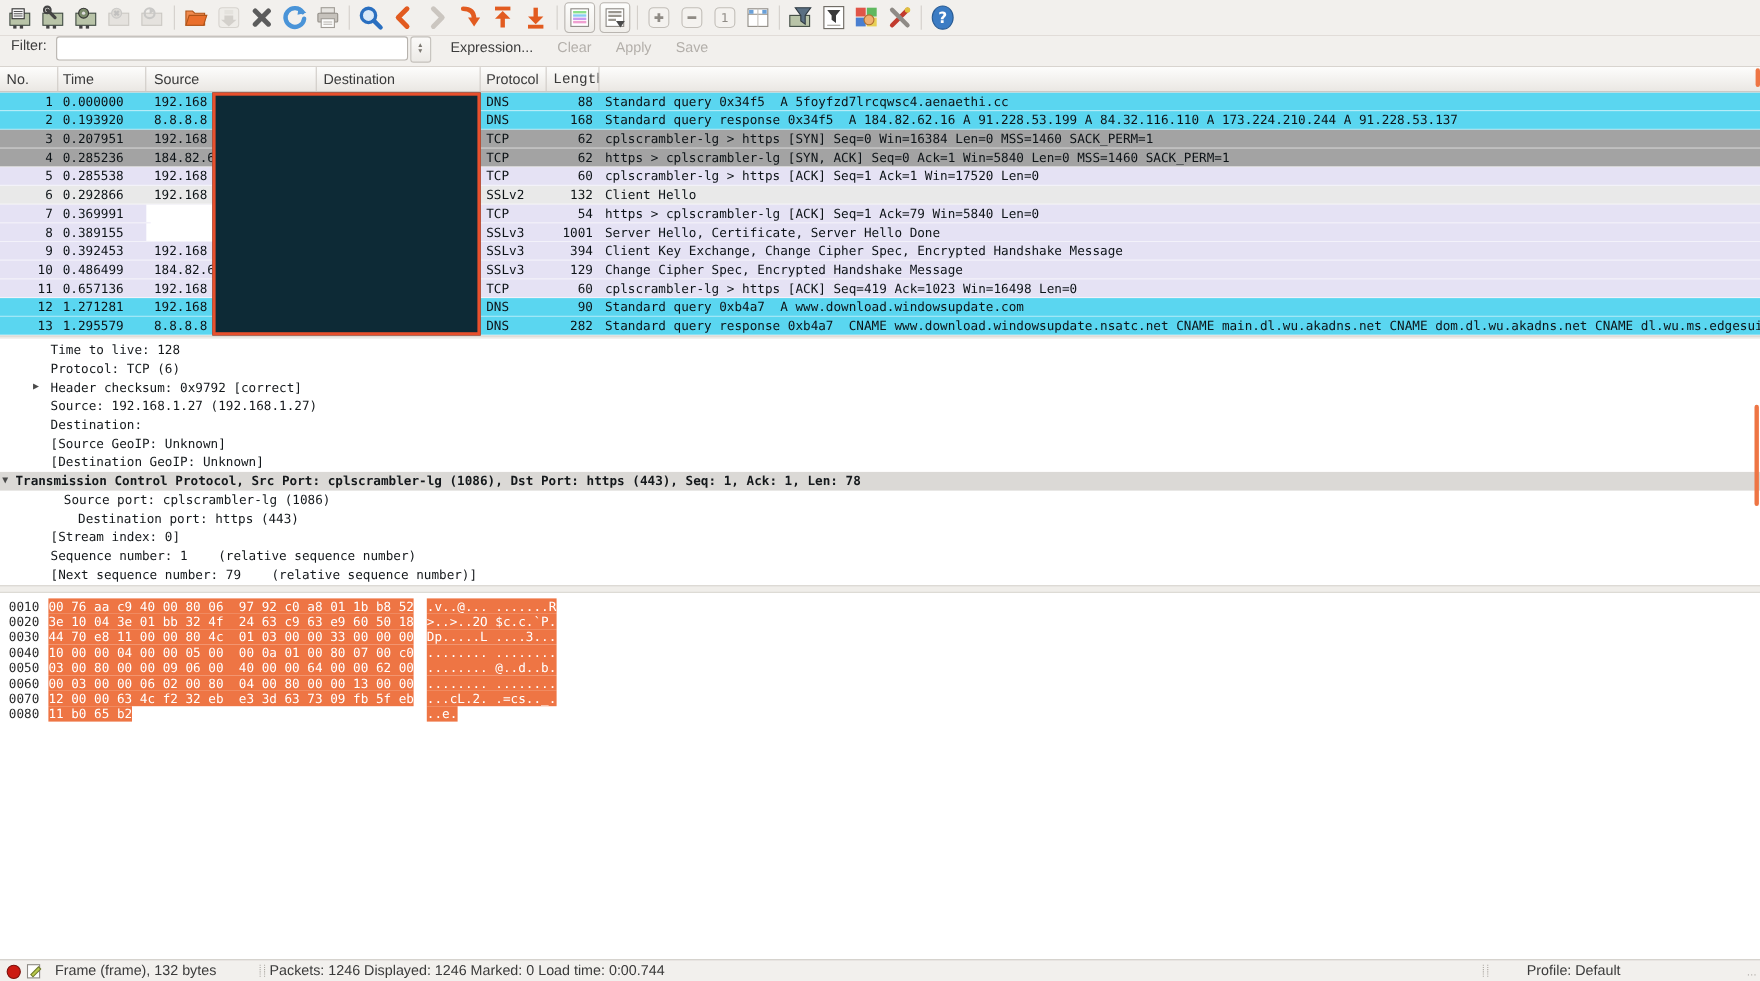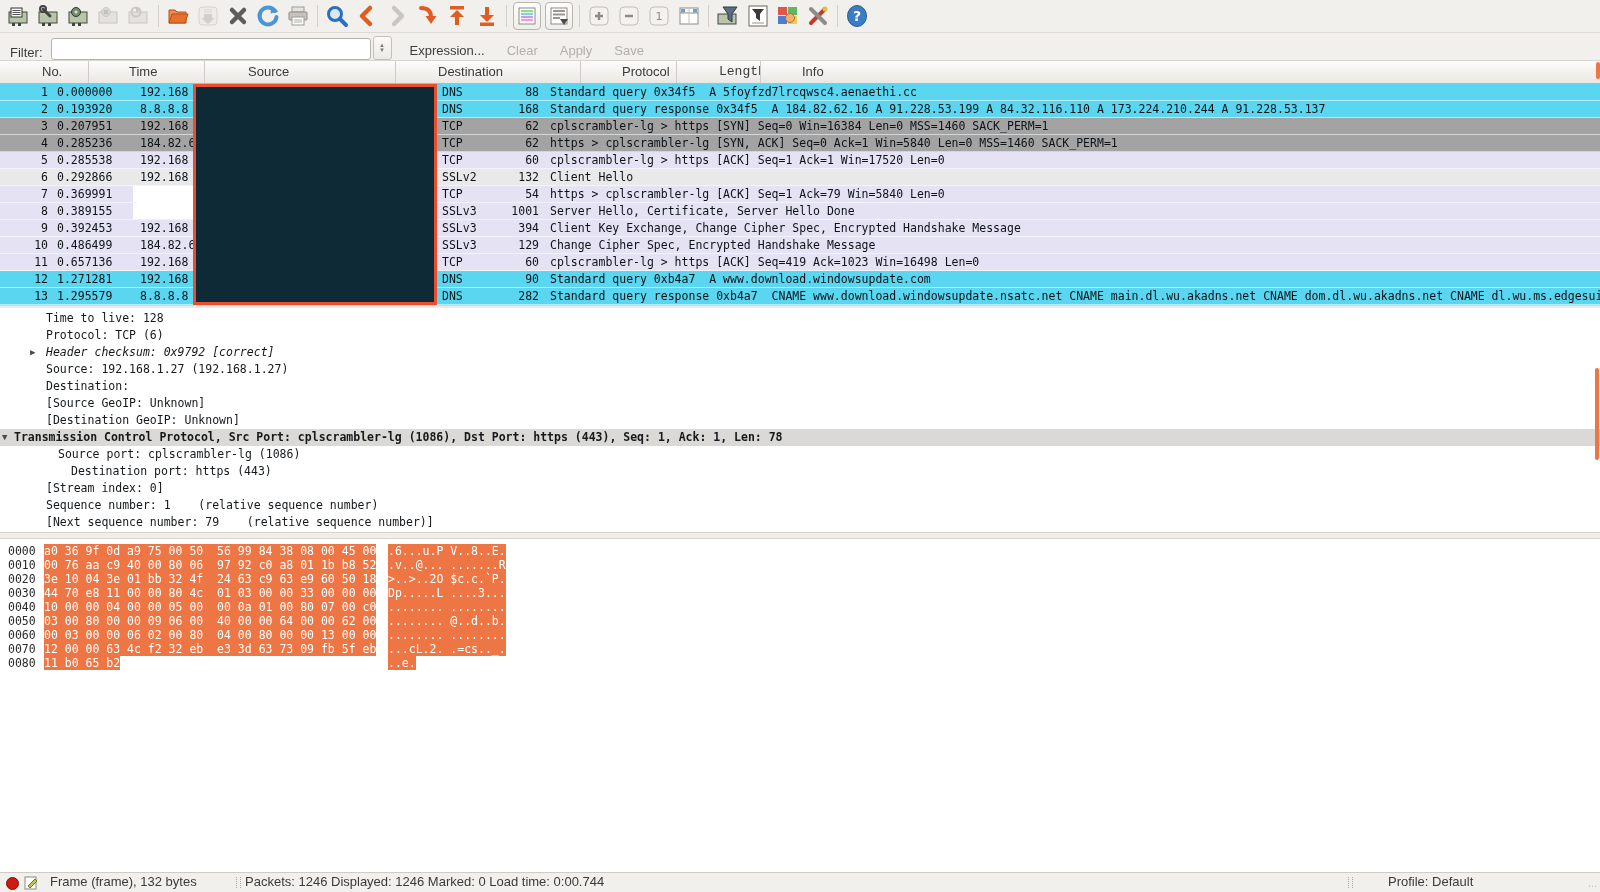--- a/index.html
+++ b/index.html
@@ -6,30 +6,30 @@
   .app{position:relative;width:1600px;height:892px;background:#ffffff;font-family:"Liberation Sans",sans-serif;overflow:hidden;}
 
   
   .toolbar{position:absolute;left:0;top:0;width:100%;height:33px;background:#f2f0ed;border-bottom:1px solid #dcd8d3;display:flex;align-items:center;padding-left:4px;box-sizing:border-box;}
   .tbtn{width:30px;height:30px;display:flex;align-items:center;justify-content:center;flex:0 0 auto;}
   .tbtn svg{display:block;}
   .tbtn.toggled{border:1px solid #b9b5b0;border-radius:4px;background:linear-gradient(#fdfdfc,#f0eeea);box-sizing:border-box;width:28px;height:28px;margin:0 2px;}
   .tsep{width:1px;height:22px;background:#d3cfca;margin:0 4px;flex:0 0 auto;}
 
   
-  .filterbar{position:absolute;left:0;top:33px;width:100%;height:28px;background:#f2f0ed;border-bottom:1px solid #d8d4cf;display:flex;align-items:flex-end;box-sizing:border-box;font-size:13px;color:#3c3c3c;}
+  .filterbar{position:absolute;left:0;top:33px;width:100%;height:28px;background:#f2f0ed;border-bottom:1px solid #d8d4cf;display:flex;align-items:flex-start;box-sizing:border-box;font-size:13px;color:#3c3c3c;}
   .flabel{margin-left:10px;}
   .finput{margin-left:8px;width:310px;height:20px;border:1px solid #b7b3ae;border-radius:3px;background:#fff;font-size:12px;padding:0 4px;outline:none;}
   .fspin{margin-left:2px;width:17px;height:22px;border:1px solid #c4c0bb;border-radius:3px;background:linear-gradient(#fbfaf9,#eceae6);display:flex;flex-direction:column;align-items:center;justify-content:center;font-size:6px;color:#7a7670;line-height:5px;}
   .fbtn{margin-left:14px;background:none;border:none;font-size:13px;color:#3c3c3c;font-family:inherit;padding:2px 4px;}
   .fbtn.dis{color:#b3afaa;}
 
   
   .plheader{position:absolute;left:0;top:61px;width:100%;height:23px;display:flex;background:linear-gradient(#fdfdfc,#eae7e3);border-bottom:1px solid #b9b5b0;box-sizing:border-box;font-size:13px;color:#3a3a3a;}
-  .hcell{border-right:1px solid #cfcbc6;padding:3px 0 0 6px;box-sizing:border-box;overflow:hidden;white-space:nowrap;margin-left:36px;}
+  .hcell{border-right:1px solid #cfcbc6;padding:3px 0 0 6px;box-sizing:border-box;overflow:hidden;white-space:nowrap;}
   .plrows{position:absolute;left:0;top:84px;width:100%;height:221px;overflow:hidden;font-family:"DejaVu Sans Mono",monospace;font-size:11.5px;color:#0d1317;}
   .plrow{display:flex;height:17px;line-height:16px;box-sizing:border-box;border-bottom:1px solid rgba(255,255,255,0.55);}
   .cell{overflow:hidden;white-space:pre;box-sizing:border-box;flex:0 0 auto;}
   .c-no{width:53px;text-align:right;padding-right:5px;}
   .c-time{width:80px;padding-left:4px;}
   .c-src{width:155px;padding-left:7px;}
   .c-dst{width:149px;padding-left:6px;}
   .c-proto{width:60px;padding-left:5px;}
   .c-len{width:48px;text-align:right;padding-right:6px;}
   .c-info{flex:1 1 auto;padding-left:5px;}
@@ -294,21 +294,20 @@
     <button class="fbtn dis">Save</button>
   </div>
 
   <div class="plheader">
     <div class="hcell c-no" style="text-align:left;">No.</div>
     <div class="hcell c-time">Time</div>
     <div class="hcell c-src">Source</div>
     <div class="hcell c-dst">Destination</div>
     <div class="hcell c-proto">Protocol</div>
     <div class="hcell c-len" style="text-align:center;padding-left:6px;font-family:Liberation Mono, monospace;">Length</div>
-    <div class="hcell c-info" style="border-right:none;">Info</div>
   </div>
 
   <div class="plrows">
       <div class="plrow row-cyan row-1">
         <div class="cell c-no">1</div>
         <div class="cell c-time">0.000000</div>
         <div class="cell c-src">192.168</div>
         <div class="cell c-dst"></div>
         <div class="cell c-proto">DNS</div>
         <div class="cell c-len">88</div>
@@ -433,21 +432,21 @@
   <div class="details">
     <div class="dlines">
         <div class="dline">
           <span class="dtext" style="left: 46px;">Time to live: 128</span>
         </div>
         <div class="dline">
           <span class="dtext" style="left: 46px;">Protocol: TCP (6)</span>
         </div>
         <div class="dline">
           <span class="exp" style="left: 30px;">▶</span>
-          <span class="dtext" style="left: 46px; font-style: italic;">Header checksum: 0x9792 [correct]</span>
+          <span class="dtext" style="left: 46px;">Header checksum: 0x9792 [correct]</span>
         </div>
         <div class="dline">
           <span class="dtext" style="left: 46px; text-align: right;">Source: 192.168.1.27 (192.168.1.27)</span>
         </div>
         <div class="dline">
           <span class="dtext" style="left: 46px;">Destination:</span>
         </div>
         <div class="dline">
           <span class="dtext" style="left: 46px;">[Source GeoIP: Unknown]</span>
         </div>
@@ -474,25 +473,20 @@
           <span class="dtext" style="left: 46px;">[Next sequence number: 79    (relative sequence number)]</span>
         </div>
       </div>
   </div>
   <div class="dthumb"></div>
 
   <div class="split2"></div>
 
   <div class="hexpane">
     <div class="hexrows">
-        <div class="hexrow">
-          <span class="off">0000</span>
-          <span class="hx hl">a0 36 9f 0d a9 75 00 50  56 99 84 38 08 00 45 00</span>
-          <span class="as hl">.6...u.P V..8..E.</span>
-        </div>
         <div class="hexrow">
           <span class="off">0010</span>
           <span class="hx hl">00 76 aa c9 40 00 80 06  97 92 c0 a8 01 1b b8 52</span>
           <span class="as hl">.v..@... .......R</span>
         </div>
         <div class="hexrow">
           <span class="off">0020</span>
           <span class="hx hl">3e 10 04 3e 01 bb 32 4f  24 63 c9 63 e9 60 50 18</span>
           <span class="as hl">&gt;..&gt;..2O $c.c.`P.</span>
         </div>

